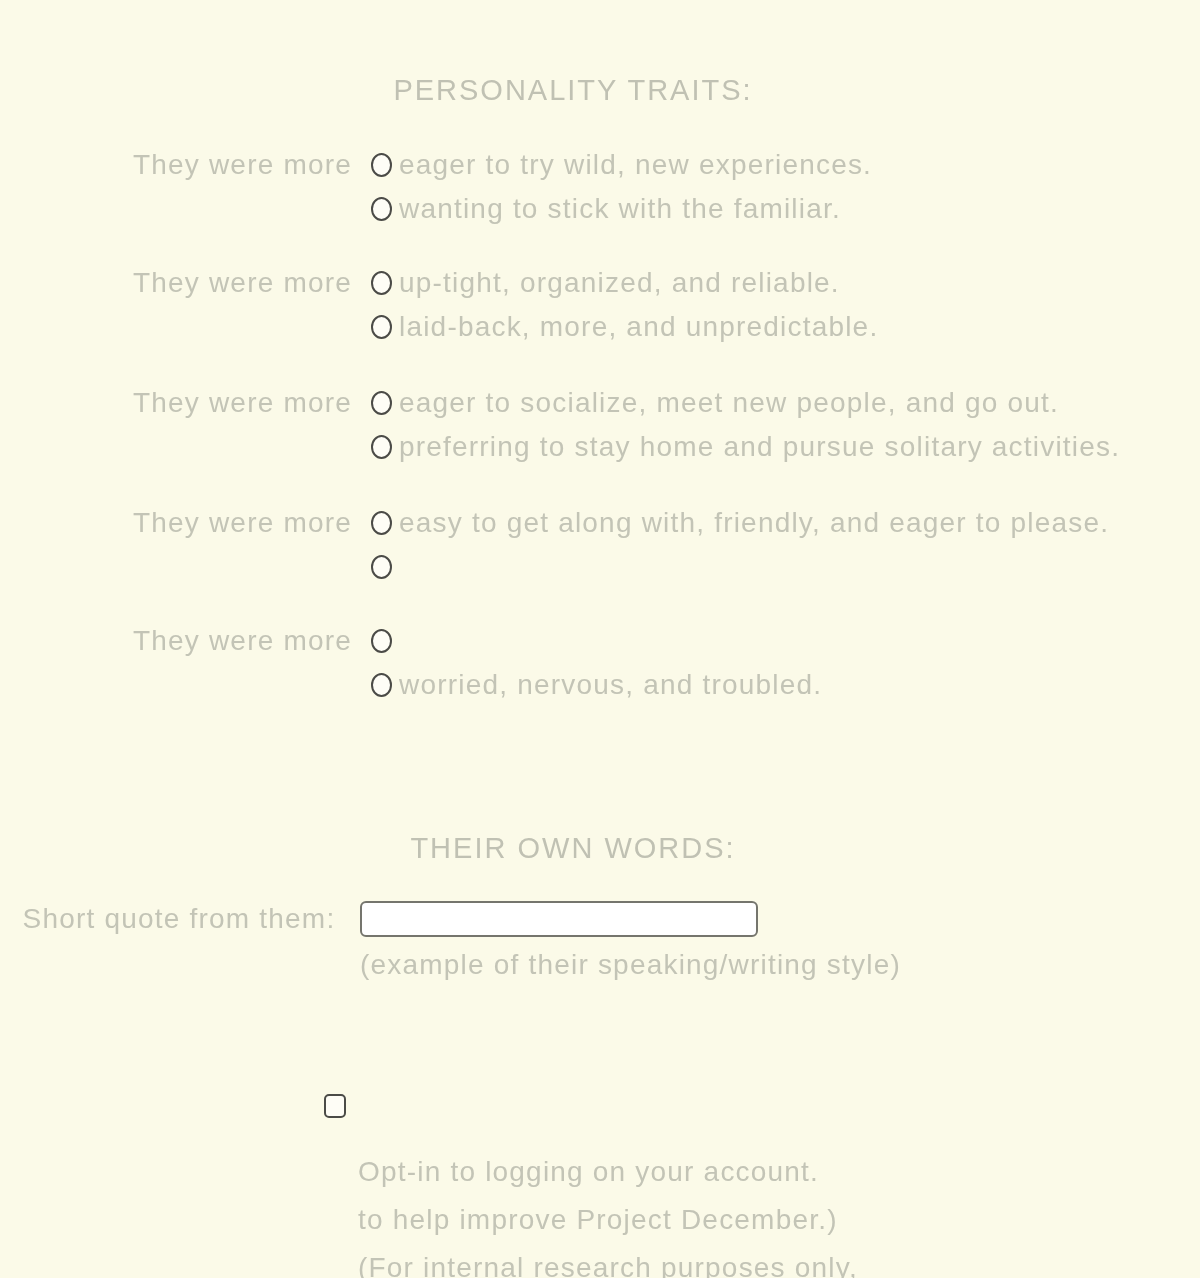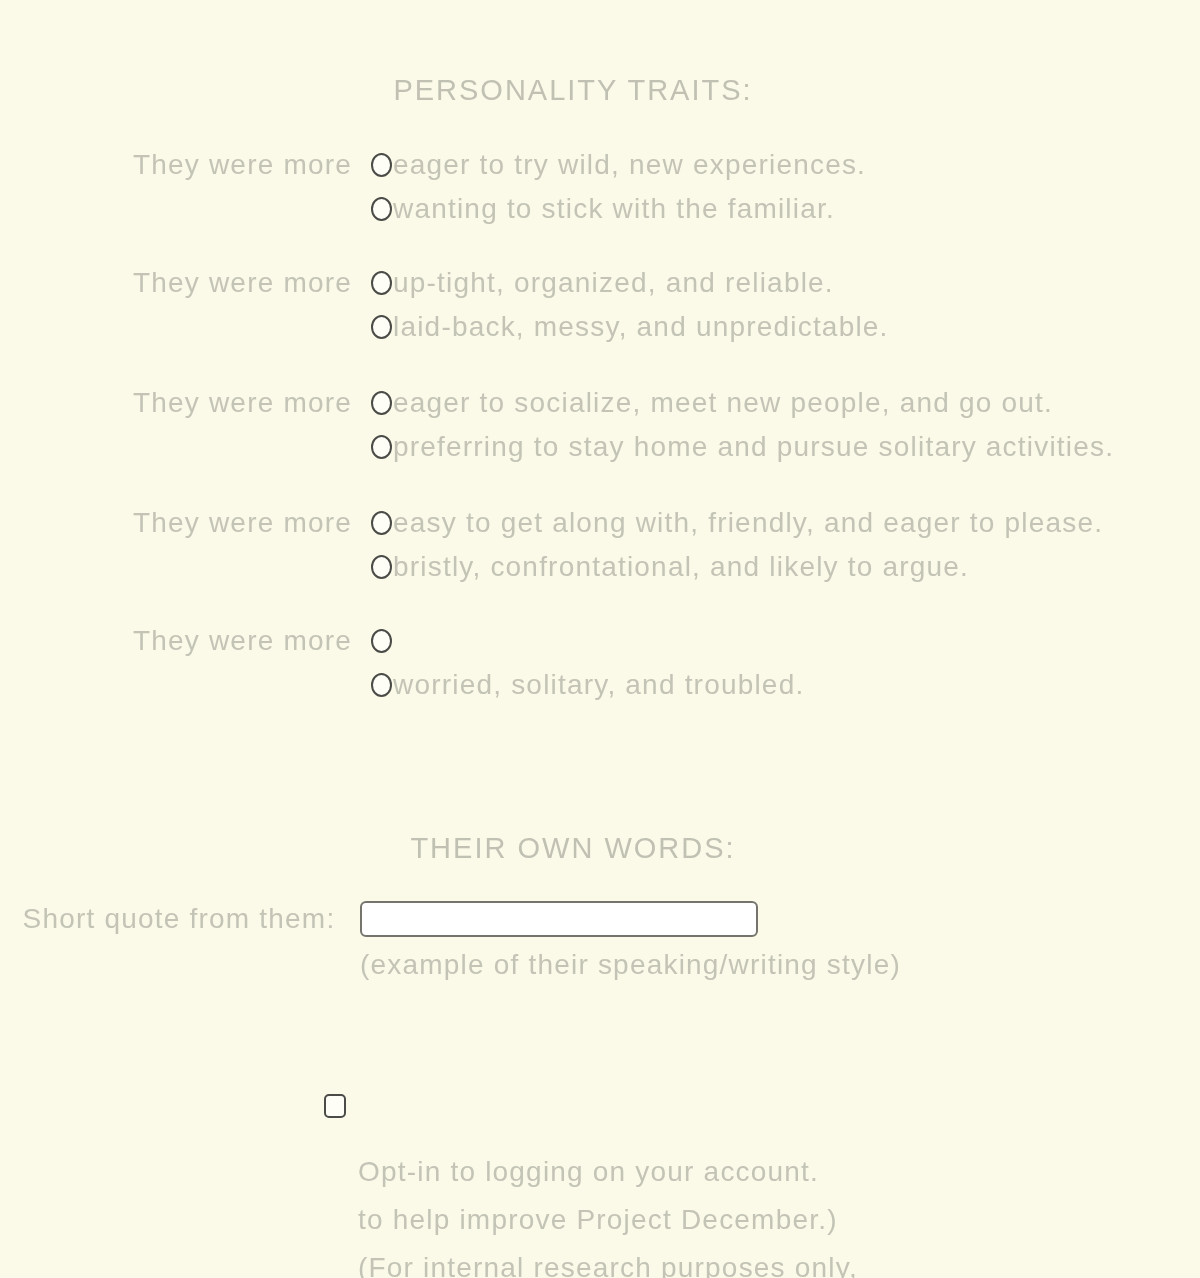--- a/index.html
+++ b/index.html
@@ -51,21 +51,21 @@
     width: 21px;
     height: 24px;
     margin: 0 0 0 19px;
     border: 2px solid #4b4b47;
     border-radius: 50%;
     background: #fefdf6;
     cursor: pointer;
   }
   .radio:checked { background: #4b4b47; box-shadow: inset 0 0 0 4px #fefdf6; }
   .opt-label {
-    margin-left: 1px;
+    margin-left: 7px;
     white-space: nowrap;
   }
 
   .quote-row {
     position: absolute;
     top: 899px;
     left: 0;
     display: flex;
     align-items: center;
     height: 40px;
@@ -142,21 +142,21 @@
 
   <div class="trait-group" style="top:261px">
     <div class="trait-row">
       <span class="row-label">They were more</span>
       <input type="radio" name="trait2" class="radio" style="">
       <span class="opt-label">up-tight, organized, and reliable.</span>
     </div>
     <div class="trait-row">
       <span class="row-label"></span>
       <input type="radio" name="trait2" class="radio" style="">
-      <span class="opt-label">laid-back, messy, and unpredictable.</span>
+      <span class="opt-label">laid-back, more, and unpredictable.</span>
     </div>
   </div>
 
   <div class="trait-group" style="top:381px">
     <div class="trait-row">
       <span class="row-label">They were more</span>
       <input type="radio" name="trait3" class="radio" style="">
       <span class="opt-label">eager to socialize, meet new people, and go out.</span>
     </div>
     <div class="trait-row">
@@ -168,33 +168,32 @@
 
   <div class="trait-group" style="top:501px">
     <div class="trait-row">
       <span class="row-label">They were more</span>
       <input type="radio" name="trait4" class="radio" style="">
       <span class="opt-label">easy to get along with, friendly, and eager to please.</span>
     </div>
     <div class="trait-row">
       <span class="row-label"></span>
       <input type="radio" name="trait4" class="radio" style="">
-      <span class="opt-label">bristly, confrontational, and likely to argue.</span>
     </div>
   </div>
 
   <div class="trait-group" style="top:619px">
     <div class="trait-row">
       <span class="row-label">They were more</span>
       <input type="radio" name="trait5" class="radio" style="">
     </div>
     <div class="trait-row">
       <span class="row-label"></span>
       <input type="radio" name="trait5" class="radio" style="">
-      <span class="opt-label">worried, solitary, and troubled.</span>
+      <span class="opt-label">worried, nervous, and troubled.</span>
     </div>
   </div>
 
   <h2 class="section-heading" id="ownwords-heading">THEIR OWN WORDS:</h2>
 
   <div class="quote-row">
     <span class="quote-label">Short quote from them:</span>
     <input type="text" class="quote-input" value="" style="">
   </div>
   <div class="quote-hint">(example of their speaking/writing style)</div>

